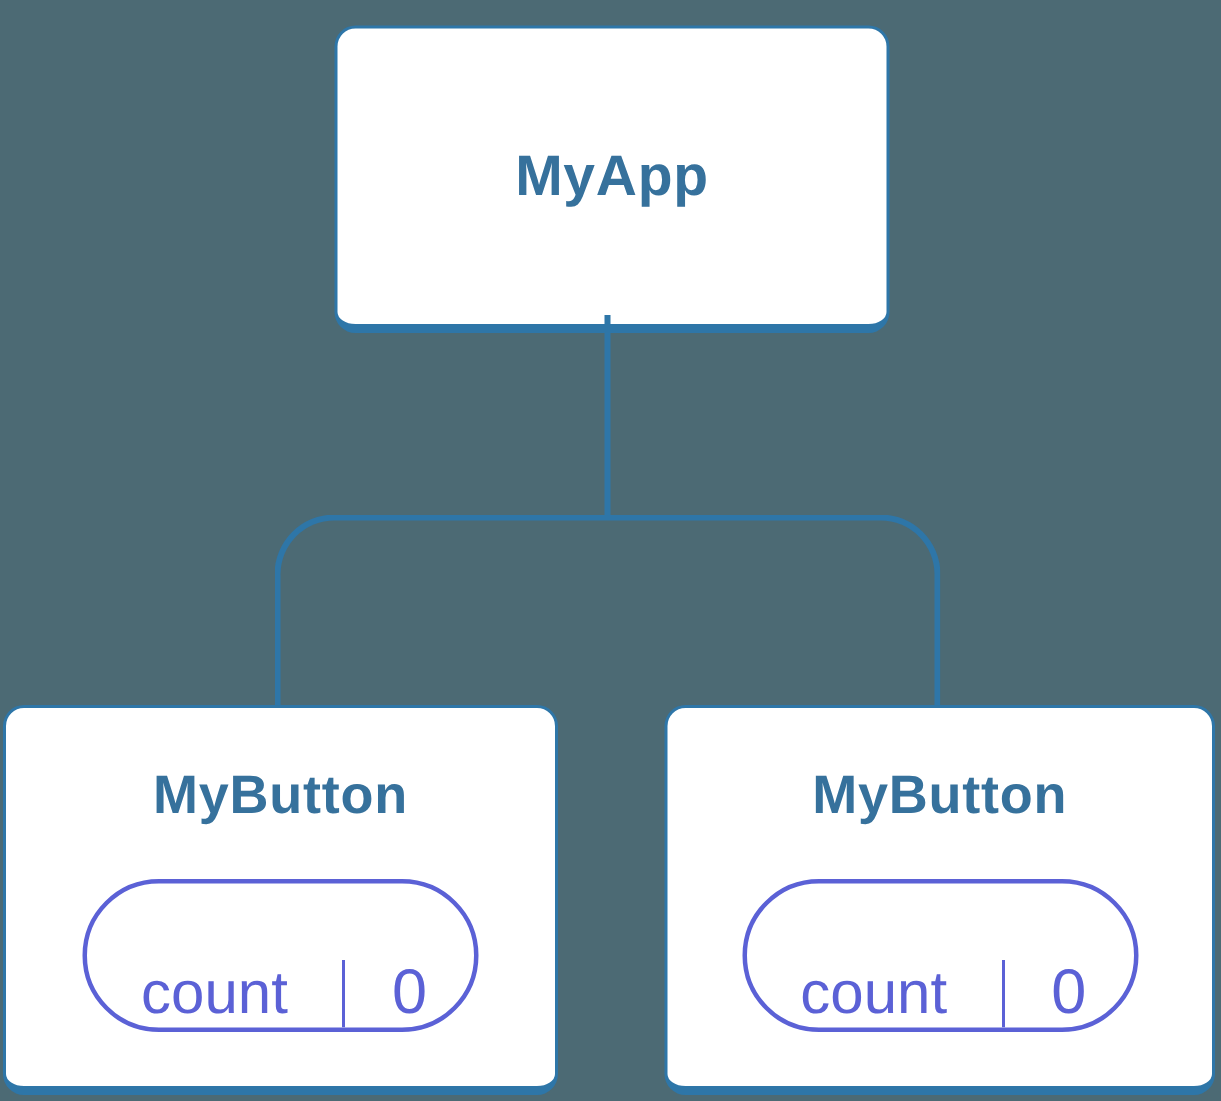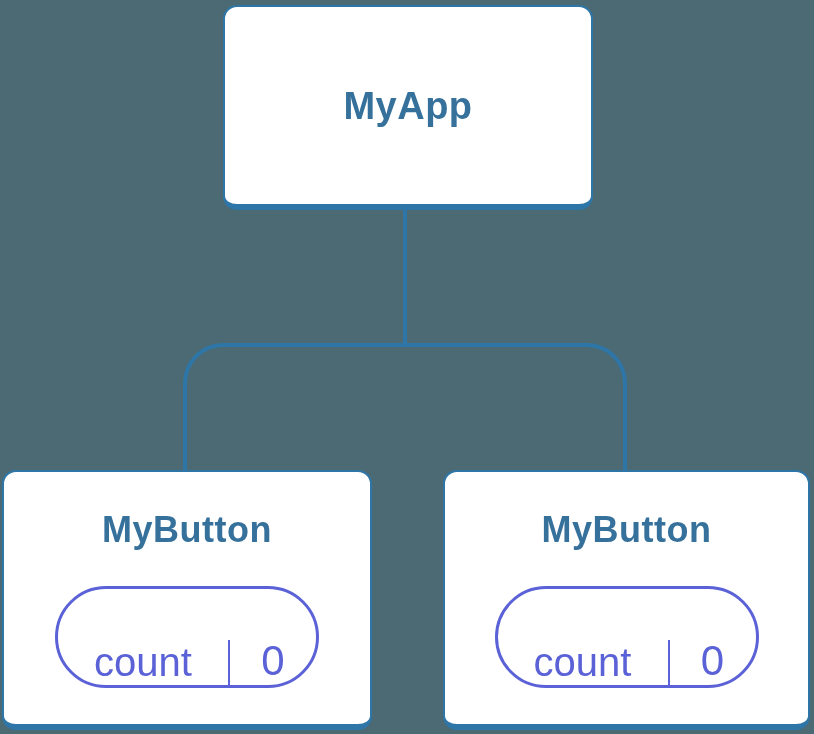--- a/index.html
+++ b/index.html
@@ -21,21 +21,21 @@
   .node{
     position:absolute;
     background:var(--node-fill);
     border:2px solid var(--line);
     border-bottom:6px solid var(--line);
     border-radius:14px;
     box-sizing:border-box;
     display:flex;flex-direction:column;align-items:center;
   }
   .node-root{
-    left:223px;top:5px;width:370px;height:205px;
+    left:223px;top:17px;width:370px;height:205px;
     justify-content:center;
   }
   .node-child{
     top:470px;height:260px;justify-content:flex-start;
   }
   .node-child-left{left:2px;width:370px;}
   .node-child-right{left:443px;width:367px;}
   .node-label{
     color:var(--node-text);
     font-weight:700;

